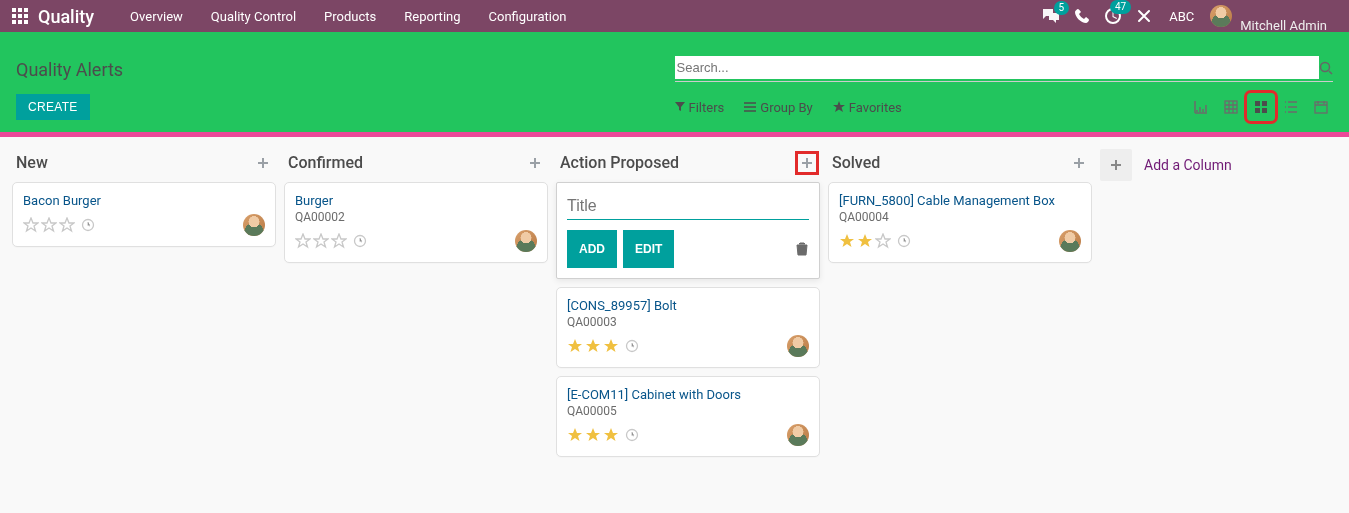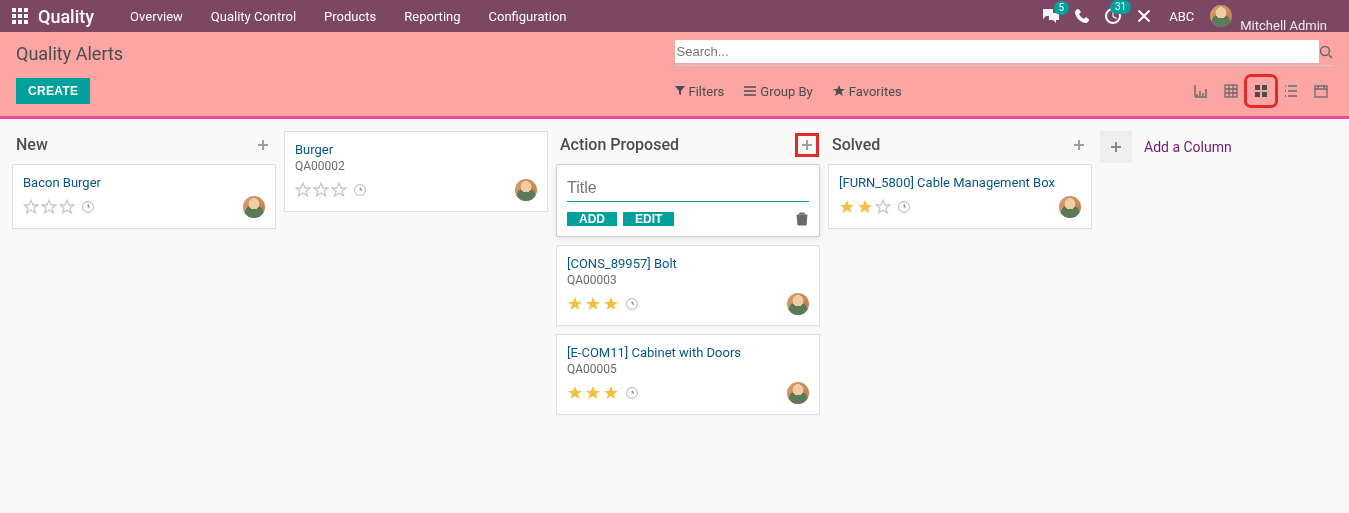--- a/index.html
+++ b/index.html
@@ -11,58 +11,58 @@
   .navbar .app-title { font-size: 18px; font-weight: 500; margin-right: 22px; }
   .navbar .nav-link { color: #fff; font-size: 13px; padding: 0 14px; height: 16px; display:flex; align-items:center; cursor:pointer; }
   .navbar .spacer { flex: 1; }
   .navbar .nav-icon { color: #eee; margin: 0 8px; position: relative; display:flex; align-items:center; cursor:pointer; }
   .badge { position: absolute; top: -8px; right: -10px; background: #00A09D; color:#fff; font-size: 10px; border-radius: 8px; padding: 0 5px; line-height: 14px; }
   .avatar { width: 22px; height: 22px; border-radius: 50%; background: linear-gradient(135deg,#d9a06b,#b97a45); display:inline-block; overflow:hidden; position:relative; }
   .avatar::after{content:"";position:absolute;inset:0;background:radial-gradient(circle at 50% 35%, #f0cba5 30%, transparent 31%), radial-gradient(circle at 50% 85%, #5a7a5a 45%, transparent 46%);}
   .navbar .username { margin-left: 8px; margin-right: 4px; margin-top: 18px; }
 
   
-  .control-panel { background: #fca5a5; padding: 8px 16px 12px 16px; border-bottom: 3px solid #ec4899; }
+  .control-panel { background: #22c55e; padding: 24px 16px 12px 16px; border-bottom: 5px solid #ec4899; }
   .cp-row1 { display:flex; align-items:center; }
   .breadcrumb { font-size: 18px; color: #4c4c4c; flex: 0 0 50%; }
   .search-area { flex: 1; border-bottom: 1px solid #ccc; display:flex; align-items:center; padding-bottom: 2px; }
   .search-input { border:none; outline:none; flex:1; font-size:13px; padding: 4px 2px; }
   .search-icon { color:#666; }
   .cp-row2 { display:flex; align-items:center; margin-top: 12px; }
-  .create-btn { background:#00A09D; color:#fff; border:none; padding: 6px 12px; font-size:12px; font-weight:700; letter-spacing:0.3px; cursor:pointer; text-transform:uppercase;text-align:center; }
+  .create-btn { background:#00A09D; color:#fff; border:none; padding: 6px 12px; font-size:12px; font-weight:400; letter-spacing:0.3px; cursor:pointer; text-transform:uppercase;text-align:center; }
   .cp-middle { margin-left:auto; display:flex; align-items:center; gap: 20px; flex: 0 0 50%; }
   .filter-item { color:#4c4c4c; display:flex; align-items:center; gap:4px; font-size:13px; cursor:pointer; }
   .view-switcher { margin-left:auto; display:flex; align-items:center; gap: 6px; }
   .view-btn { width:24px; height:24px; display:flex; align-items:center; justify-content:center; color:#6b6b6b; cursor:pointer; border-radius:2px; }
   .view-btn.active { outline: 3px solid #E22B2B; outline-offset: 2px; }
 
   
   .kanban { display:flex; gap: 0; padding: 12px 8px; align-items:flex-start; overflow-x:auto; }
   .kanban-col { width: 272px; flex: 0 0 272px; padding: 0 4px; }
   .col-header { display:flex; align-items:center; justify-content:space-between; padding: 4px 4px 10px 4px; }
   .col-title { font-size: 16px; font-weight: 500; color:#4c4c4c; }
   .plus-icon { color:#9aa0a6; cursor:pointer; width:18px; height:18px; display:flex; align-items:center; justify-content:center; }
   .plus-icon.highlighted { outline: 3px solid #E22B2B; outline-offset: 0px; padding:2px; }
 
-  .card { background:#fff; border:1px solid #e0e0e0; border-radius:0; margin-bottom: 8px; padding: 10px 10px; position:relative; box-shadow: 0 1px 1px rgba(0,0,0,0.02); }
+  .card { background:#fff; border:1px solid #e0e0e0; border-radius:5px; margin-bottom: 8px; padding: 10px 10px; position:relative; box-shadow: 0 1px 1px rgba(0,0,0,0.02); }
   .card-title { color:#08558a; font-size:13px; margin-bottom:2px; cursor:pointer; }
   .card-sub { color:#6b6b6b; font-size:12px; margin-bottom:6px; }
   .card-footer { display:flex; align-items:center; justify-content:space-between; margin-top:6px; }
   .stars { display:flex; gap:2px; align-items:center; }
   .star { width:16px; height:16px; color:#c8c8c8; cursor:pointer; }
   .star.filled { color:#f0c040; }
   .clock-icon { width:14px; height:14px; color:#c8c8c8; margin-left:4px; }
   .small-avatar { width:22px; height:22px; border-radius:50%; background: linear-gradient(135deg,#d9a06b,#b97a45); position:relative; overflow:hidden; }
   .small-avatar::after{content:"";position:absolute;inset:0;background:radial-gradient(circle at 50% 35%, #f0cba5 30%, transparent 31%), radial-gradient(circle at 50% 85%, #5a7a5a 45%, transparent 46%);}
 
   .quick-create { background:#fff; border:1px solid #d0d0d0; border-radius:2px; padding:10px; margin-bottom:8px; box-shadow: 0 2px 6px rgba(0,0,0,0.08); }
   .qc-input-wrap { border-bottom: 1px solid #00A09D; margin-bottom: 10px; }
   .qc-input { border:none; outline:none; width:100%; font-size:16px; padding: 4px 0; }
   .qc-row { display:flex; align-items:center; gap:6px; }
-  .qc-btn { background:#00A09D; color:#fff; border:none; padding:0 12px; font-size:12px; font-weight:600; cursor:pointer; text-transform:uppercase; }
+  .qc-btn { background:#00A09D; color:#fff; border:none; padding:12px 12px; font-size:12px; font-weight:600; cursor:pointer; text-transform:uppercase; }
   .trash-icon { margin-left:auto; color:#6b6b6b; cursor:pointer; }
 
   .add-column { width: 200px; flex: 0 0 200px; padding: 0 4px; display:flex; align-items:center; }
   .add-col-btn { background:#eee; width:32px; height:32px; display:flex; align-items:center; justify-content:center; color:#888; cursor:pointer; border-radius:2px; }
   .add-col-text { margin-left:12px; color:#701a75; font-size:14px; }
 
   svg { display:block; }
 </style>
 </head>
 <body>
@@ -98,21 +98,21 @@
   </div>
   <div class="nav-icon">
     <svg width="14" height="14" viewBox="0 0 14 14">
         <path fill="#fff" d="M3 0C2 0 0 2 0 3c0 5 6 11 11 11 1 0 3-2 3-3 0-1-3-3-3-3l-2 2C7 9 5 7 4 5l2-2S4 0 3 0z"></path>
       </svg>
   </div>
   <div class="nav-icon">
     <svg width="16" height="16" viewBox="0 0 16 16">
         <path fill="#fff" d="M8 0a8 8 0 100 16A8 8 0 008 0zm0 2a6 6 0 110 12A6 6 0 018 2zm-.5 2v5l4 2 .5-1-3.5-1.7V4h-1z"></path>
       </svg>
-    <span class="badge">31</span>
+    <span class="badge">47</span>
   </div>
   <div class="nav-icon">
     <svg width="14" height="14" viewBox="0 0 14 14">
         <path fill="#fff" d="M2 2l10 10M12 2L2 12" stroke="#fff" stroke-width="2" stroke-linecap="round"></path>
       </svg>
   </div>
   <div class="nav-link" style="padding:0 10px">ABC</div>
   <div class="nav-icon" style="margin-left:6px">
     <span class="avatar"></span>
     <span class="username">Mitchell Admin</span>
@@ -225,20 +225,28 @@
                 <path stroke="currentColor" stroke-width="1.3" d="M7 4v3l2 1"></path>
               </svg>
             </span>
         </div>
         <span class="small-avatar"></span>
       </div>
     </div>
   </div>
 
   <div class="kanban-col">
+    <div class="col-header">
+      <span class="col-title">Confirmed</span>
+      <span class="plus-icon">
+          <svg width="12" height="12" viewBox="0 0 12 12">
+            <path stroke="#9aa0a6" stroke-width="2" d="M6 1v10M1 6h10"></path>
+          </svg>
+        </span>
+    </div>
     <div class="card">
       <div class="card-title">Burger</div>
       <div class="card-sub">QA00002</div>
       <div class="card-footer">
         <div class="stars">
           <span class="star">
               <svg width="16" height="16" viewBox="0 0 16 16">
                 <path fill="none" stroke="currentColor" stroke-width="1.3" d="M8 1l2 5h5l-4 3 1.5 5L8 11l-4.5 3L5 9 1 6h5z"></path>
               </svg>
             </span>
@@ -356,20 +364,21 @@
     <div class="col-header">
       <span class="col-title">Solved</span>
       <span class="plus-icon">
           <svg width="12" height="12" viewBox="0 0 12 12">
             <path stroke="#9aa0a6" stroke-width="2" d="M6 1v10M1 6h10"></path>
           </svg>
         </span>
     </div>
     <div class="card">
       <div class="card-title">[FURN_5800] Cable Management Box</div>
+      <div class="card-sub">QA00004</div>
       <div class="card-footer">
         <div class="stars">
           <span class="star filled">
               <svg width="16" height="16" viewBox="0 0 16 16">
                 <path fill="currentColor" d="M8 1l2 5h5l-4 3 1.5 5L8 11l-4.5 3L5 9 1 6h5z"></path>
               </svg>
             </span>
           <span class="star filled">
               <svg width="16" height="16" viewBox="0 0 16 16">
                 <path fill="currentColor" d="M8 1l2 5h5l-4 3 1.5 5L8 11l-4.5 3L5 9 1 6h5z"></path>

